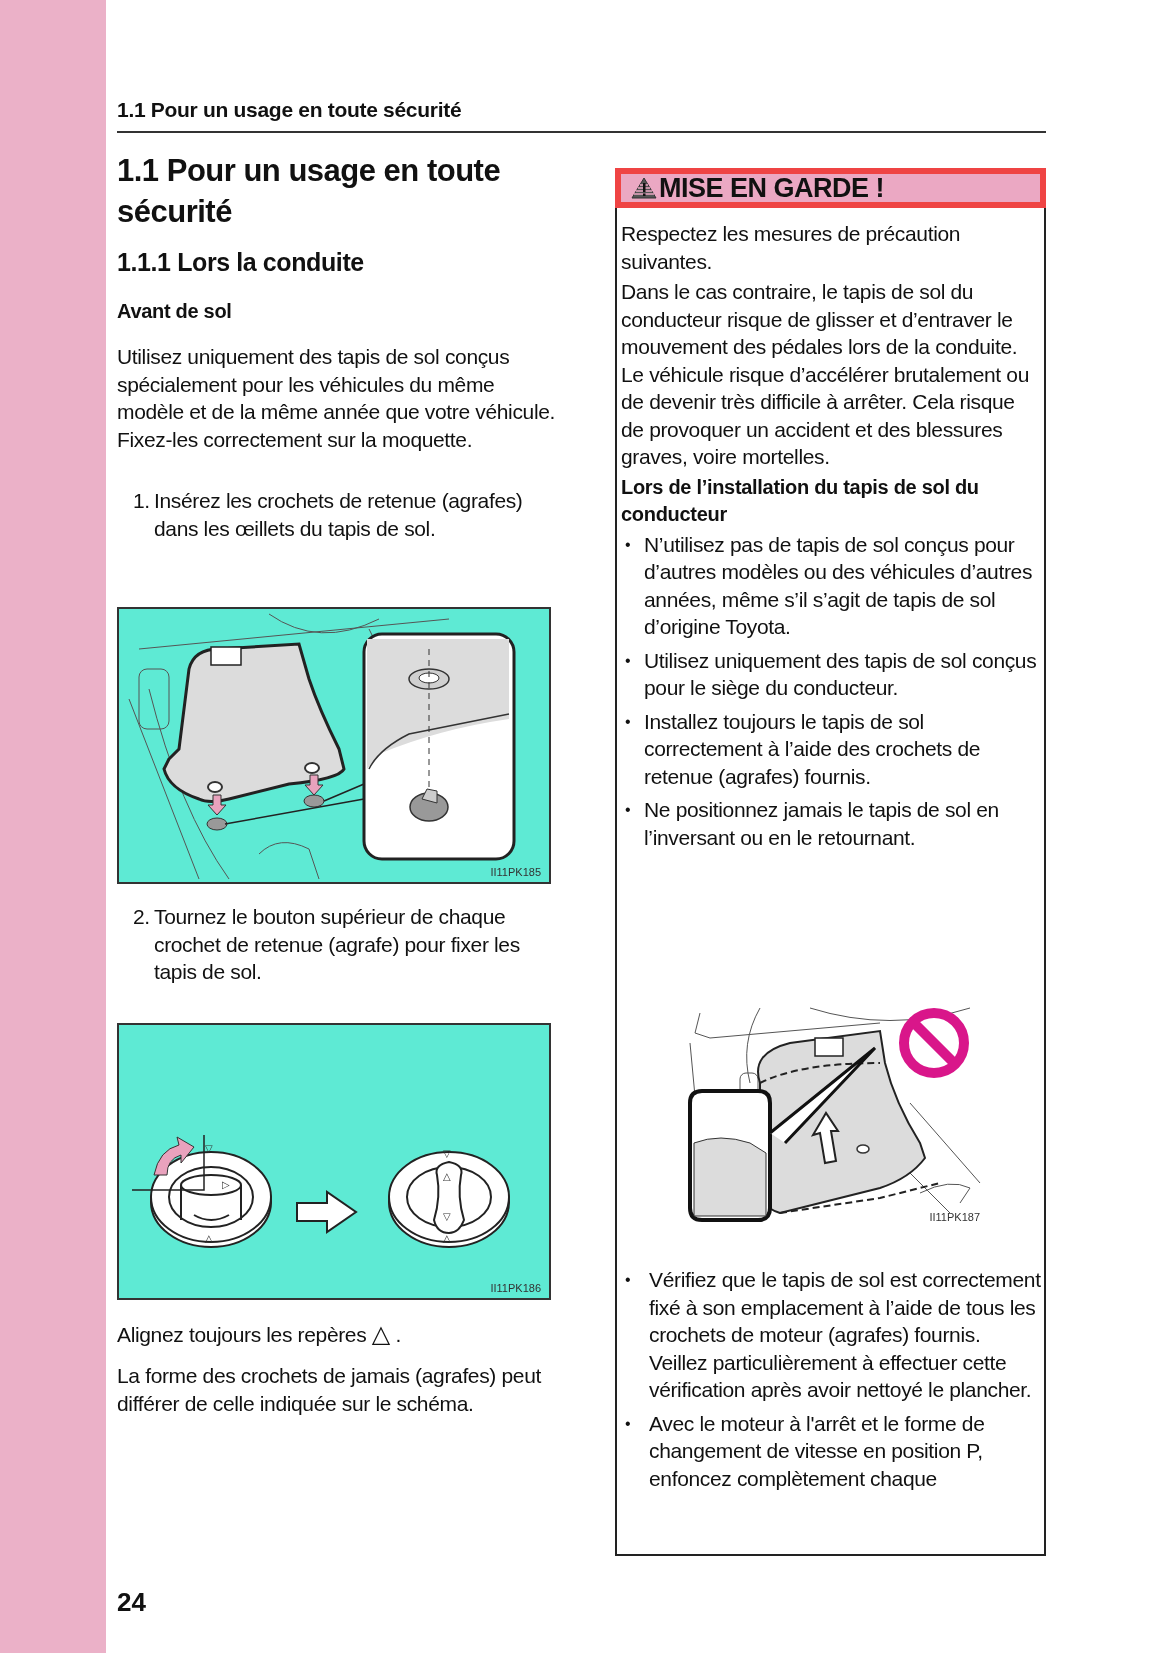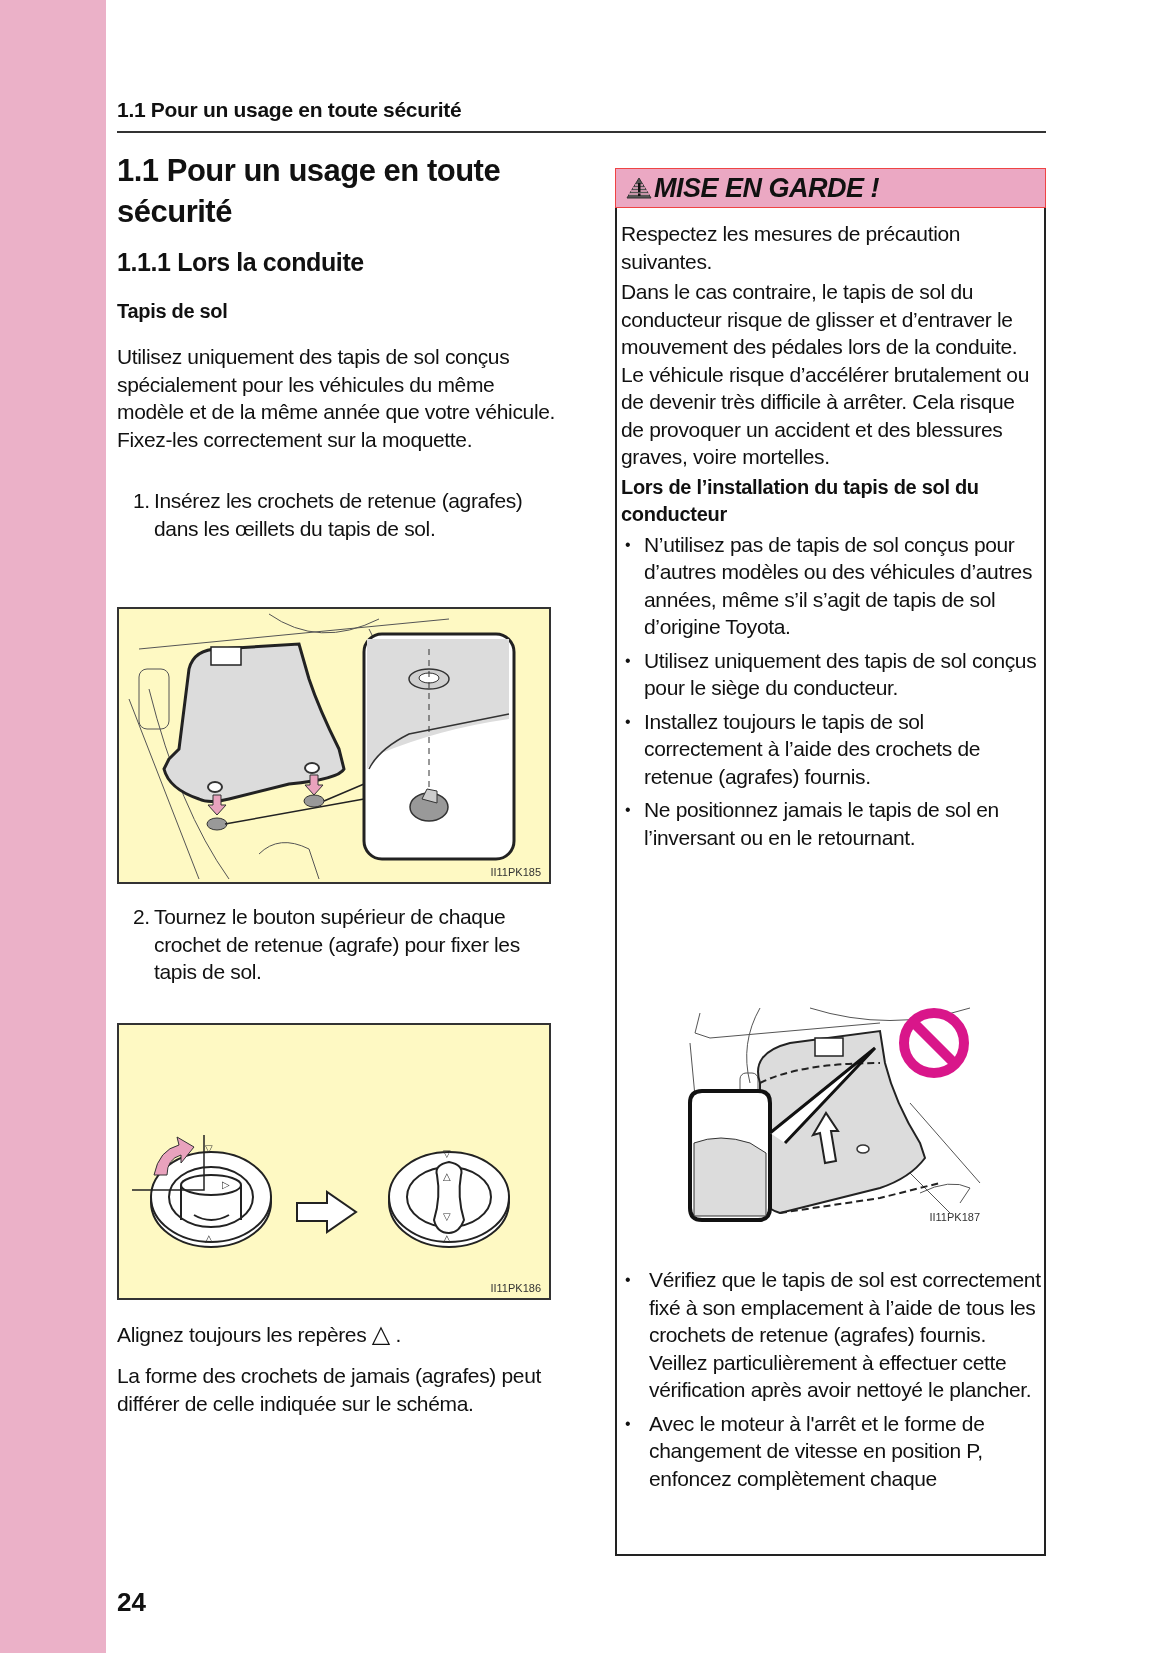--- a/index.html
+++ b/index.html
@@ -18,26 +18,26 @@
   .body-text { font-size: 21px; line-height: 27.5px; letter-spacing: -0.35px; }
   .intro { position: absolute; left: 117px; top: 343px; width: 440px; }
   .step { position: absolute; left: 133px; width: 420px; display: flex; }
   .step .num { width: 21px; flex: none; }
   .step .txt { flex: 1; }
   .step1 { top: 487px; }
   .step2 { top: 903px; }
   .align-note { position: absolute; left: 117px; top: 1320px; width: 440px; }
   .shape-note { position: absolute; left: 117px; top: 1362px; width: 440px; }
 
-  .figure { position: absolute; border: 2px solid #333; background: #fef9c3; overflow: hidden; }
+  .figure { position: absolute; border: 2px solid #333; background: #5eead4; overflow: hidden; }
   .fig1 { left: 117px; top: 607px; width: 434px; height: 277px; }
   .fig2 { left: 117px; top: 1023px; width: 434px; height: 277px; }
   .fig-code { position: absolute; right: 8px; bottom: 4px; font-size: 11px; font-family: "Liberation Sans", sans-serif; color: #333; }
   .figure svg { position: absolute; left: 0; top: 0; }
-  .warning-head { position: absolute; left: 615px; top: 168px; width: 431px; height: 40px; background: #eba8c3; border: 1px solid #ef4444; display: flex; align-items: center; padding-left: 10px; font-style: italic; }
+  .warning-head { position: absolute; left: 615px; top: 168px; width: 431px; height: 40px; background: #eba8c3; border: 6px solid #ef4444; display: flex; align-items: center; padding-left: 10px; }
   .warning-head .title { font-size: 27px; font-weight: bold; letter-spacing: -0.5px; margin-left: 2px; }
   .warning-box { position: absolute; left: 615px; top: 208px; width: 431px; height: 1348px; border-left: 2px solid #222; border-right: 2px solid #222; border-bottom: 2px solid #222; }
   .warn-content { position: absolute; left: 621px; top: 220px; width: 420px; }
   .warn-content p { margin-bottom: 3px; }
   .warn-content .bold { font-weight: bold; font-size: 20px; line-height: 27px; letter-spacing: -0.3px; }
   .bullets { list-style: none; }
   .bullets li { position: relative; padding-left: 23px; margin-bottom: 6px; }
   .bullets li::before { content: "•"; position: absolute; left: 4px; top: 0; font-size: 16px; }
   .fig3 { position: absolute; left: 650px; top: 1003px; width: 340px; height: 222px; overflow: hidden; }
   .fig3 .fig-code { right: 10px; bottom: 2px; }
@@ -49,21 +49,21 @@
 </head>
 <body>
 
 <div class="sidebar"></div>
 
 <div class="running-header">1.1  Pour un usage en toute sécurité</div>
 <div class="header-rule"></div>
 
 <h1 class="main-title">1.1  Pour un usage en toute sécurité</h1>
 <h2 class="sub-title">1.1.1  Lors la conduite</h2>
-<h3 class="section-label">Tapis de sol</h3>
+<h3 class="section-label">Avant de sol</h3>
 
 <p class="intro body-text">Utilisez uniquement des tapis de sol conçus spécialement pour les véhicules du même modèle et de la même année que votre véhicule. Fixez-les correctement sur la moquette.</p>
 
 <div class="step step1 body-text">
   <span class="num">1.</span>
   <span class="txt">Insérez les crochets de retenue (agrafes) dans les œillets du tapis de sol.</span>
 </div>
 
 <div class="figure fig1">
   <svg width="434" height="277" viewBox="0 0 434 277">
@@ -182,18 +182,18 @@
     <path d="M44 140 Q70 130 100 140 L116 150 L116 213 L44 213 Z" fill="#dcdcdc" stroke="#333"></path>
     <path d="M120 130 L225 45 L135 140" stroke="#111" stroke-width="3" fill="#fff"></path>
     <circle cx="284" cy="40" r="30" fill="none" stroke="#d9168a" stroke-width="10"></circle>
     <path d="M263 19 L305 61" stroke="#d9168a" stroke-width="10"></path>
   </svg>
   <span class="fig-code">II11PK187</span>
 </div>
 
 <div class="warn-bottom body-text">
   <ul class="bullets">
-    <li>Vérifiez que le tapis de sol est correctement fixé à son emplacement à l’aide de tous les crochets de retenue (agrafes) fournis. Veillez particulièrement à effectuer cette vérification après avoir nettoyé le plancher.</li>
+    <li>Vérifiez que le tapis de sol est correctement fixé à son emplacement à l’aide de tous les crochets de moteur (agrafes) fournis. Veillez particulièrement à effectuer cette vérification après avoir nettoyé le plancher.</li>
     <li>Avec le moteur à l'arrêt et le forme de changement de vitesse en position P, enfoncez complètement chaque</li>
   </ul>
 </div>
 
 <div class="page-number">24</div>
 
 </body></html>

